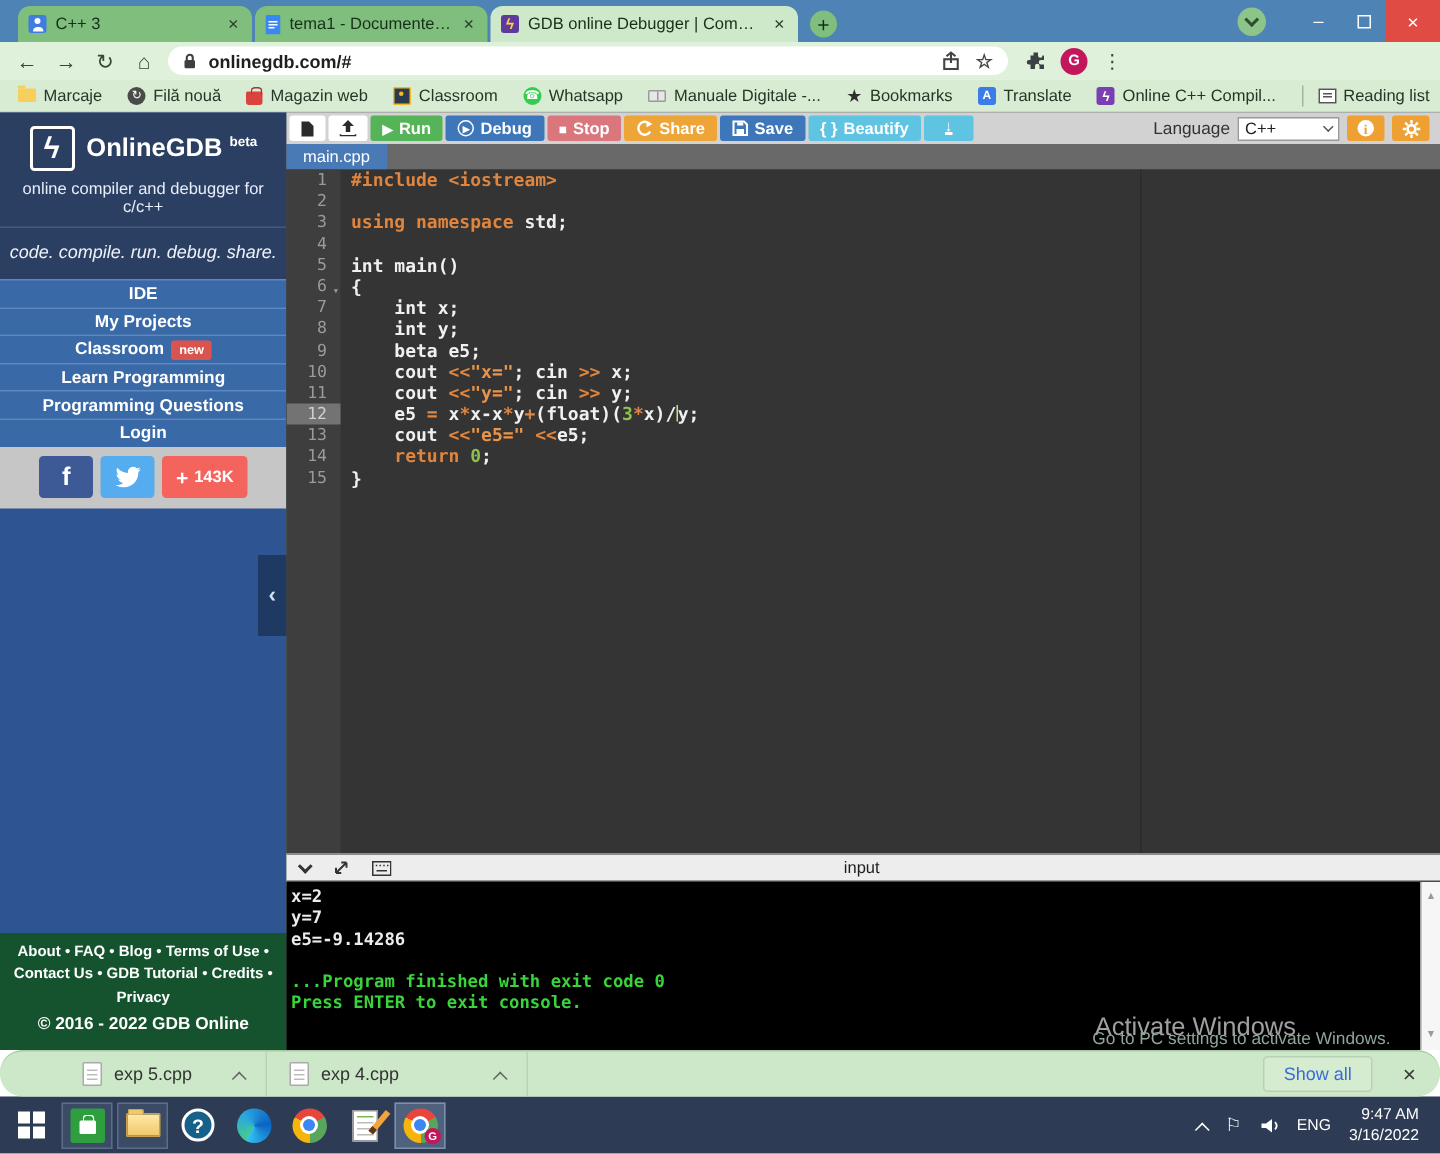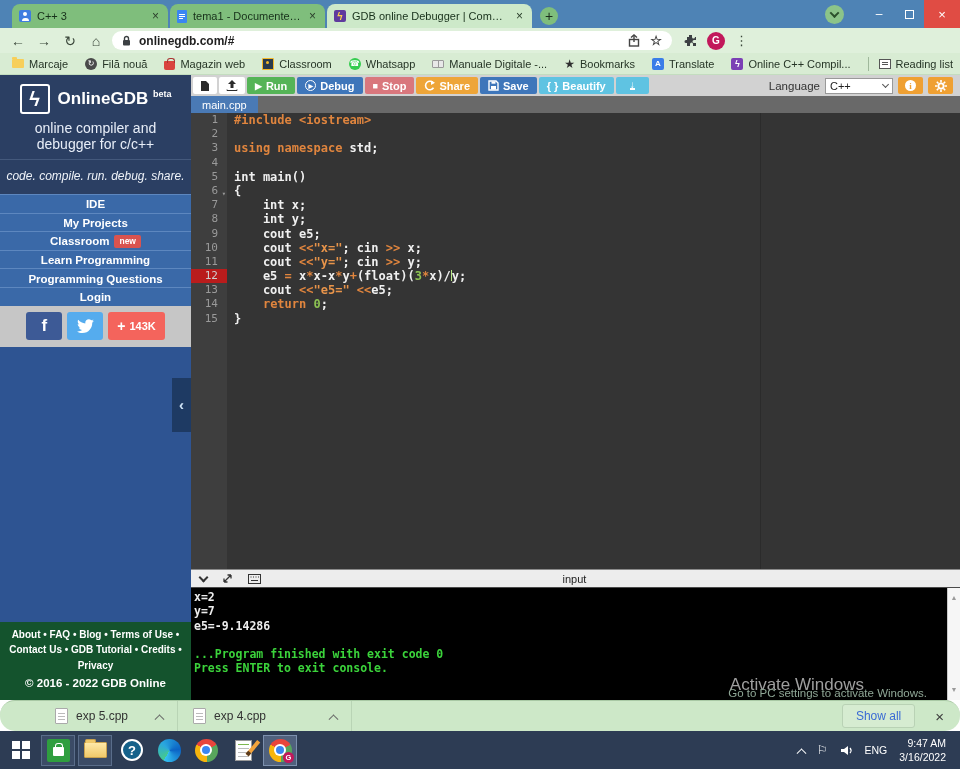--- a/index.html
+++ b/index.html
@@ -72,21 +72,21 @@
   .content { display:flex; height:625px; position:relative; }
 
   
   .sidebar { width:191px; background:#2e5492; display:flex; flex-direction:column; flex:0 0 191px; }
   .sb-header { background:#2b3f63; padding:9px 4px 7px; text-align:center; color:#fff; }
   .logo-row { display:flex; align-items:center; justify-content:center; gap:8px; }
   .logo-box { width:30px; height:30px; border:2px solid #fff; border-radius:3px; display:flex; align-items:center; justify-content:center;
               color:#fff; font-size:20px; font-weight:bold; }
   .brand { font-size:17px; font-weight:bold; }
   .beta { font-size:9px; vertical-align:super; font-weight:bold;text-align:right; }
-  .sb-sub { font-size:14px; color:#e8eef8; margin-top:6px; }
+  .sb-sub { font-size:11px; color:#e8eef8; margin-top:6px; }
   .sb-tagline { background:#2b3f63; border-top:1px solid #44597c; padding:9px 0 11px; font-style:italic; color:#eef2f8;
                 font-size:12px; text-align:center; }
   .sb-item { background:#3a69a8; border-top:1px solid #5d87bf; color:#fff; font-size:11.5px; font-weight:bold;
              text-align:center; padding:3px 0 2px; height:18.6px; display:flex; align-items:center; justify-content:center; gap:5px; }
   .badge-new { background:#d9534f; color:#fff; font-size:8.5px; font-weight:bold; padding:1px 5px 2px; border-radius:2px; }
   .sb-social { background:#c6c6c6; padding:6px 0 7px; display:flex; justify-content:center; align-items:center; gap:5px; }
   .soc-fb { width:36px; height:28px; background:#3d5a96; border-radius:3px; color:#fff; font-size:17px; font-weight:bold;
             display:flex; align-items:center; justify-content:center; }
   .soc-tw { width:36px; height:28px; background:#55acee; border-radius:3px; display:flex; align-items:center; justify-content:center; }
   .soc-follow { height:28px; background:#f4645c; border-radius:3px; color:#fff; font-size:11px; font-weight:bold;
@@ -128,21 +128,21 @@
   .filetab { background:#4a7ab5; color:#fff; font-size:11px; display:flex; align-items:center; padding:0 11px; }
 
   
   .editor { flex:1; position:relative; overflow:hidden; font-family:"DejaVu Sans Mono",monospace;
             font-size:12px; font-weight:bold; background:#343434; }
   .gutter-strip { position:absolute; left:0; top:0; bottom:0; width:36px; background:#3e3e3e; }
   .ruler { position:absolute; left:569px; top:0; bottom:0; width:1px; background:#2b2b2b; }
   .code-rows { position:relative; }
   .code-row { display:flex; height:14.2px; line-height:14.2px; }
   .gut { flex:0 0 36px; color:#9a9a9a; text-align:right; padding-right:9px; font-weight:normal; font-size:11px; position:relative; z-index:1; }
-  .gut.active { background:#b91c1c; color:#cfcfcf; }
+  .gut.active { background:#737373; color:#cfcfcf; }
   .fold { color:#9a9a9a; font-size:7px; position:absolute; right:1px; top:3px; }
   .ct { padding-left:7px; white-space:pre; color:#f0f0f0; }
   .tok-kw { color:#e0853e; } .tok-str { color:#e8944a; } .tok-num { color:#8cc152; } .tok-pl { color:#f0f0f0; }
   .tok-cur { display:inline-block; width:1px; height:11px; background:#b8e986; vertical-align:-1px; }
 
   
   .console-header { height:19px; background:#ededed; border-top:1px solid #8a8a8a; border-bottom:1px solid #4a4a4a;
                     display:flex; align-items:center; position:relative; padding-left:9px; gap:15px; flex:0 0 19px; }
   .ch-title { position:absolute; left:0; right:2px; text-align:center; font-size:11px; color:#1d1d1d; }
   .ch-ic { display:flex; align-items:center; z-index:1; }
@@ -468,21 +468,21 @@
             <div class="code-row">
               <span class="gut">7</span>
               <span class="ct"><span class="tok-pl">    int x;</span></span>
             </div>
             <div class="code-row">
               <span class="gut">8</span>
               <span class="ct"><span class="tok-pl">    int y;</span></span>
             </div>
             <div class="code-row">
               <span class="gut">9</span>
-              <span class="ct"><span class="tok-pl">    cout e5;</span></span>
+              <span class="ct"><span class="tok-pl">    beta e5;</span></span>
             </div>
             <div class="code-row">
               <span class="gut">10</span>
               <span class="ct"><span class="tok-pl">    cout </span><span class="tok-kw">&lt;&lt;</span><span class="tok-str">"x="</span><span class="tok-pl">; cin </span><span class="tok-kw">&gt;&gt;</span><span class="tok-pl"> x;</span></span>
             </div>
             <div class="code-row">
               <span class="gut">11</span>
               <span class="ct"><span class="tok-pl">    cout </span><span class="tok-kw">&lt;&lt;</span><span class="tok-str">"y="</span><span class="tok-pl">; cin </span><span class="tok-kw">&gt;&gt;</span><span class="tok-pl"> y;</span></span>
             </div>
             <div class="code-row">

